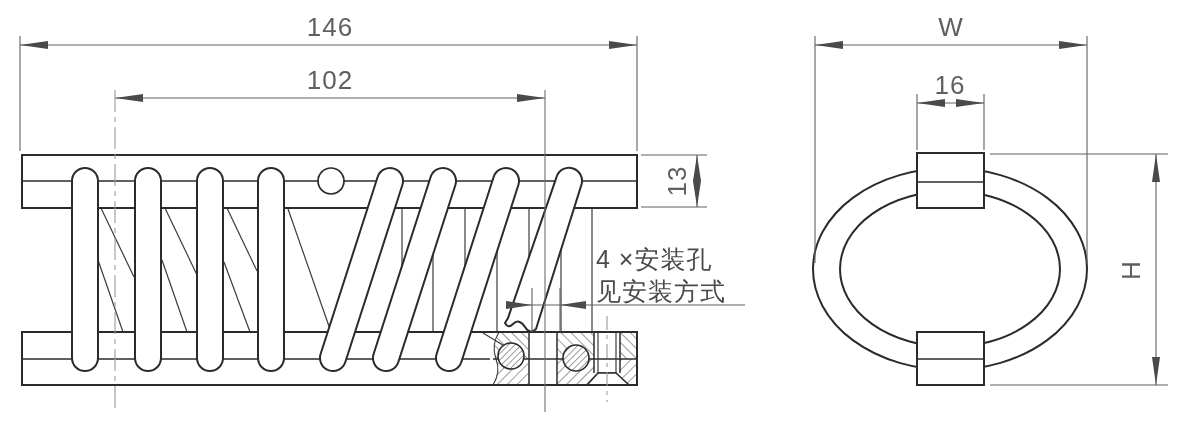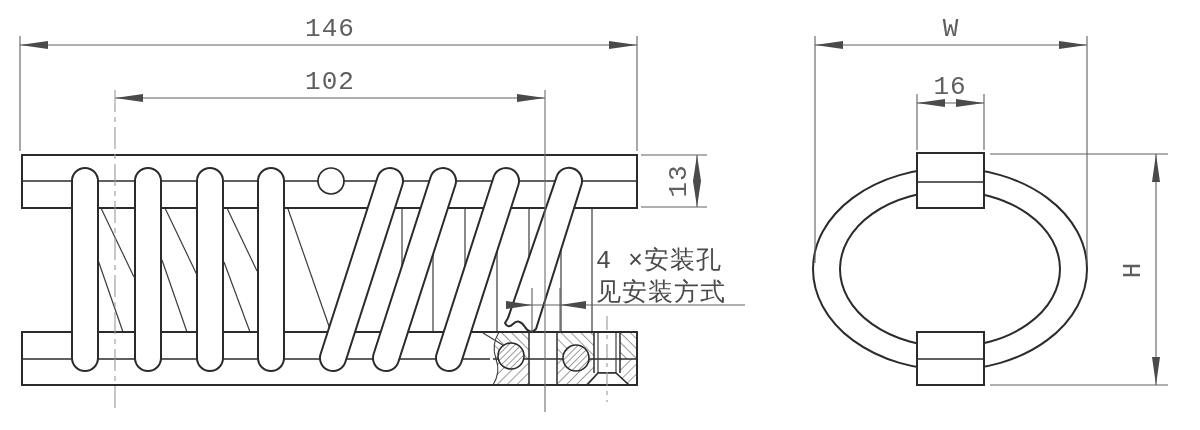--- a/index.html
+++ b/index.html
@@ -1,17 +1,17 @@
 <!DOCTYPE html>
 <html><head>
 <meta charset="utf-8">
 <style>
   html,body{margin:0;padding:0;background:#ffffff;}
   #stage{position:relative;width:1200px;height:430px;background:#ffffff;overflow:hidden;
-         font-family:Liberation Mono, monospace;}
+         font-family:Liberation Sans, sans-serif;}
   svg{position:absolute;left:0;top:0;}
   text{fill:#5a5a5a;}
   .dimtxt{font-size:26px;letter-spacing:1px;fill:#5f5f5f;}
   .notetxt{font-size:25px;fill:#4a4a4a;letter-spacing:1px;}
   .thick{stroke:#2b2b2b;stroke-width:2;fill:none;}
   .thickw{stroke:#2b2b2b;stroke-width:2;fill:#ffffff;}
   .mid{stroke:#2b2b2b;stroke-width:1.5;fill:none;}
   .thin{stroke:#3c3c3c;stroke-width:1.2;fill:none;}
   .dim{stroke:#606060;stroke-width:1.1;fill:none;}
   .arr{fill:#4a4a4a;stroke:none;}

